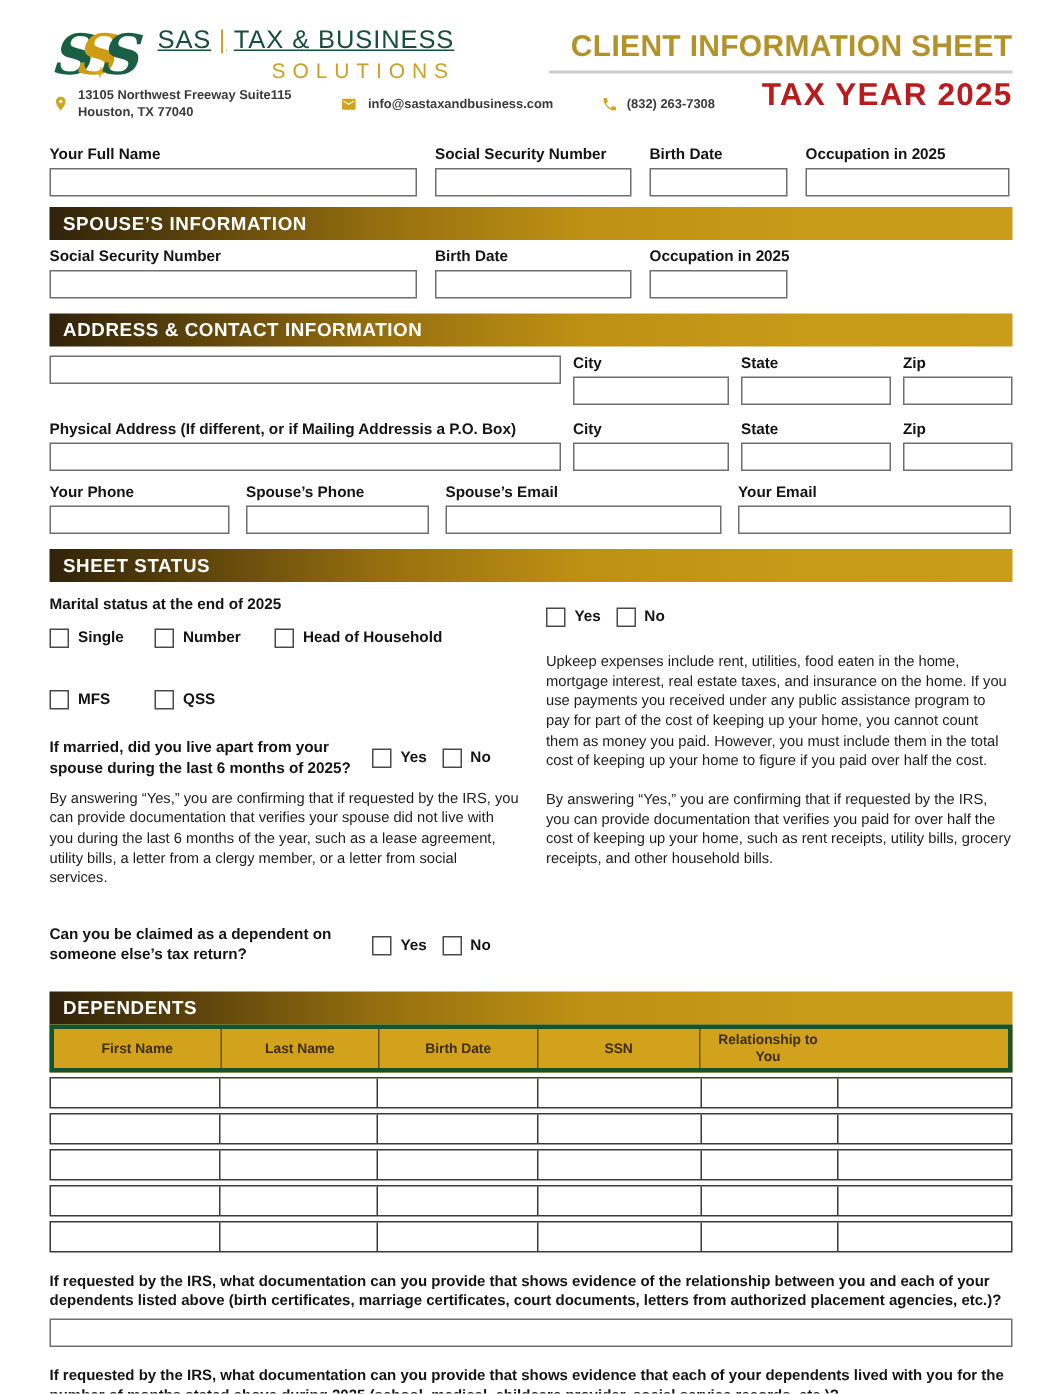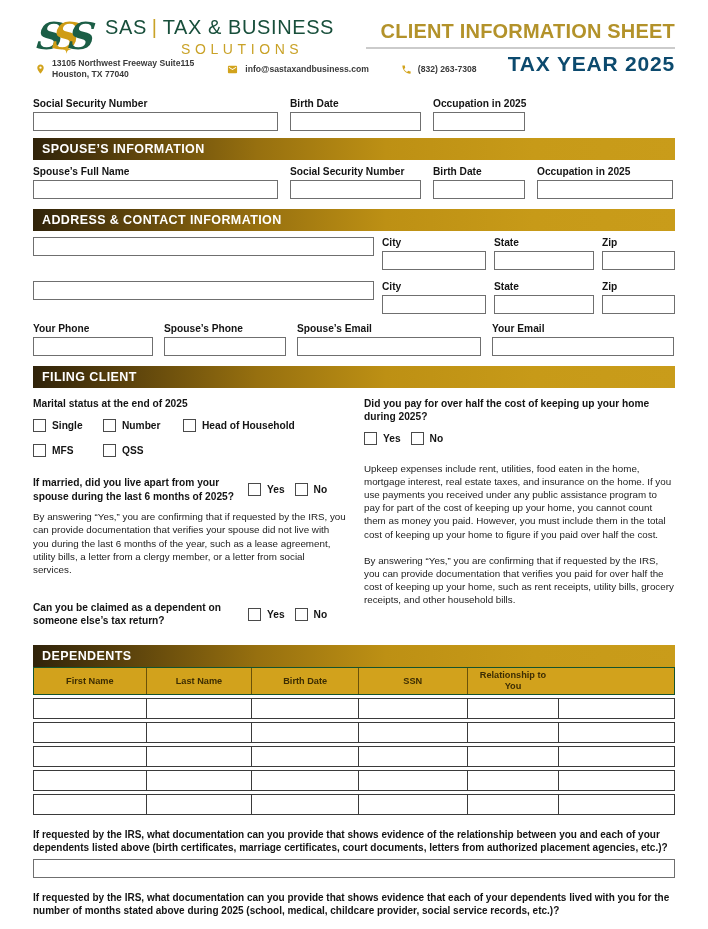--- a/index.html
+++ b/index.html
@@ -9,27 +9,27 @@
 
   
   .header { position:relative; height:92px; padding-top:13px; }
   .logo-row { display:flex; align-items:center; gap:6px; }
   .logo-mark { position:relative; width:66px; height:46px; font-family:"DejaVu Serif", serif;
                font-style:italic; font-weight:700; font-size:37px; line-height:46px;
                letter-spacing:-10px; transform:skewX(-6deg); padding-left:4px; }
   .sw-green { color:#1b5e46; } .sw-gold { color:#cf9c15; }
   .logo-star { position:absolute; top:14px; left:31px; font-size:10px; color:#d8a81f;
                letter-spacing:0; font-style:normal; }
-  .logo-name .line1 { font-size:20px; color:#184f3b; letter-spacing:0.6px; font-weight:400; white-space:nowrap; }
+  .logo-name .line1 { font-size:17px; color:#184f3b; letter-spacing:0.6px; font-weight:400; white-space:nowrap;text-decoration:underline; }
   .logo-name .bar-sep { color:#c9a227; margin:0 5px; font-weight:400; }
   .logo-name .line2 { font-size:14px; color:#c9a227; letter-spacing:4.6px; margin-top:2px; margin-left:76px; font-weight:400; }
   .title-block { position:absolute; top:20px; right:0; width:309px; text-align:right; }
   .doc-title { font-size:20px; font-weight:800; color:#b3922a; letter-spacing:0.2px; white-space:nowrap; }
   .title-divider { border-top:2px solid #cbcbcb; margin:4px 0 3px; }
-  .tax-year { font-size:21px; font-weight:800; color:#0c4a6e; letter-spacing:0.8px; }
+  .tax-year { font-size:21px; font-weight:800; color:#b91c1c; letter-spacing:0.8px; }
   .contact-row { position:absolute; left:2px; top:58px; display:flex; align-items:center; gap:32px; }
   .contact-item { display:flex; align-items:center; gap:6px; font-size:8.6px; font-weight:700; color:#3a3a3a; line-height:1.3; }
   .cicon { flex:0 0 auto; display:flex; }
 
   
   .bar { height:22px; margin-top:10px; display:flex; align-items:center; padding-left:9px;
          background:linear-gradient(90deg,#30230a 0%,#5c430c 15%,#97700f 35%,#bd9014 55%,#c79a18 78%,#c99c1a 100%);
          color:#ffffff; font-weight:700; font-size:12.5px; letter-spacing:0.4px; }
   .bar.tight { margin-top:7px; }
 
@@ -42,31 +42,31 @@
   .row-addr.second { margin-top:11px; }
   .row-pe { display:grid; grid-template-columns:120px 122px 184px 182px; column-gap:11px; margin-top:9px; }
 
   
   .filing-grid { display:grid; grid-template-columns:327px 315px; margin-top:9px; }
   .fcol-l { padding-right:14px; } .fcol-r { padding-left:4px; }
   .q { font-size:10.2px; font-weight:700; color:#141414; line-height:1.32; }
   .para { font-size:9.8px; font-weight:400; color:#1c1c1c; line-height:1.34; }
   .cb { width:13px; height:13px; border:1.5px solid #4a4a4a; background:#fff; display:inline-block; flex:0 0 auto; }
   .cb-item { display:flex; align-items:center; gap:6px; font-size:10.2px; font-weight:700; color:#141414; }
-  .marital-grid { display:grid; grid-template-columns:70px 80px 1fr; row-gap:12px; margin-top:9px; margin-bottom:19px; }
+  .marital-grid { display:grid; grid-template-columns:70px 80px 1fr; row-gap:28px; margin-top:9px; margin-bottom:19px; }
   .qrow { display:flex; align-items:center; margin-bottom:7px; }
   .qrow .q { width:213px; }
   .yesno { display:flex; gap:10px; margin-left:2px; }
   .claimed { margin-top:25px; }
   .fcol-r .yesno-solo { margin:8px 0 17px; }
   .fcol-r .para + .para { margin-top:13px; }
 
   
   .dep-head, .dep-row { display:grid; grid-template-columns:112fr 106fr 107fr 109fr 92fr 116fr; }
-  .dep-head { background:#d2a21c; border:1px solid #14532d; margin-top:0; }
+  .dep-head { background:#d2a21c; border:3px solid #14532d; margin-top:0; }
   .dep-head > div { min-height:26px; display:flex; align-items:center; justify-content:center; text-align:center;
                     font-size:9.2px; font-weight:700; color:#3c2d03; line-height:1.15; padding:2px 4px; }
   .dep-head > div + div { border-left:1px solid #6b5208; }
   .dep-row { border:1px solid #3a3a3a; height:21px; margin-top:3px; background:#fff; }
   .dep-row > div + div { border-left:1px solid #3a3a3a; }
 
   
   .question { margin-top:13px; }
   .question .qtext { font-size:10px; font-weight:700; color:#141414; line-height:1.3; margin-bottom:5px; }
 </style>
@@ -119,40 +119,40 @@
               <path d="M6.6 10.8c1.4 2.8 3.8 5.1 6.6 6.6l2.2-2.2c.3-.3.7-.4 1-.2 1.1.4 2.3.6 3.6.6.6 0 1 .4 1 1V20c0 .6-.4 1-1 1C10.6 21 3 13.4 3 4c0-.6.4-1 1-1h3.5c.6 0 1 .4 1 1 0 1.2.2 2.4.6 3.6.1.3 0 .7-.2 1l-2.3 2.2z"></path>
             </svg>
         </span>
         <span>(832) 263-7308</span>
       </div>
     </div>
   </div>
 
   <div class="row-4a">
     <div class="field">
+      <label>Your Full Name</label>
+      <input class="box" type="text" style="">
+    </div>
+    <div class="field">
       <label>Social Security Number</label>
       <input class="box" type="text" style="">
     </div>
     <div class="field">
       <label>Birth Date</label>
       <input class="box" type="text" style="">
     </div>
     <div class="field">
       <label>Occupation in 2025</label>
       <input class="box" type="text" style="">
     </div>
   </div>
 
   <div class="bar tight">SPOUSE’S INFORMATION</div>
   <div class="row-4a">
     <div class="field">
-      <label>Spouse’s Full Name</label>
-      <input class="box" type="text" style="">
-    </div>
-    <div class="field">
       <label>Social Security Number</label>
       <input class="box" type="text" style="">
     </div>
     <div class="field">
       <label>Birth Date</label>
       <input class="box" type="text" style="">
     </div>
     <div class="field">
       <label>Occupation in 2025</label>
       <input class="box" type="text" style="">
@@ -172,20 +172,21 @@
       <label>State</label>
       <input class="box" type="text" style="">
     </div>
     <div class="field">
       <label>Zip</label>
       <input class="box" type="text" style="">
     </div>
   </div>
   <div class="row-addr second">
     <div class="field">
+      <label>Physical Address (If different, or if Mailing Addressis a P.O. Box)</label>
       <input class="box" type="text" style="">
     </div>
     <div class="field">
       <label>City</label>
       <input class="box" type="text" style="">
     </div>
     <div class="field">
       <label>State</label>
       <input class="box" type="text" style="">
     </div>
@@ -206,21 +207,21 @@
     <div class="field">
       <label>Spouse’s Email</label>
       <input class="box" type="text" style="">
     </div>
     <div class="field">
       <label>Your Email</label>
       <input class="box" type="text" style="">
     </div>
   </div>
 
-  <div class="bar">FILING CLIENT</div>
+  <div class="bar">SHEET STATUS</div>
   <div class="filing-grid">
 
     <div class="fcol-l">
       <div class="q">Marital status at the end of 2025</div>
       <div class="marital-grid">
         <div class="cb-item">
           <span class="cb"></span>
           <span>Single</span>
         </div>
         <div class="cb-item">
@@ -266,21 +267,20 @@
           </span>
           <span class="cb-item">
             <span class="cb"></span>
             <span>No</span>
           </span>
         </div>
       </div>
     </div>
 
     <div class="fcol-r">
-      <div class="q">Did you pay for over half the cost of keeping up your home during 2025?</div>
       <div class="yesno yesno-solo">
         <span class="cb-item">
           <span class="cb"></span>
           <span>Yes</span>
         </span>
         <span class="cb-item">
           <span class="cb"></span>
           <span>No</span>
         </span>
       </div>

